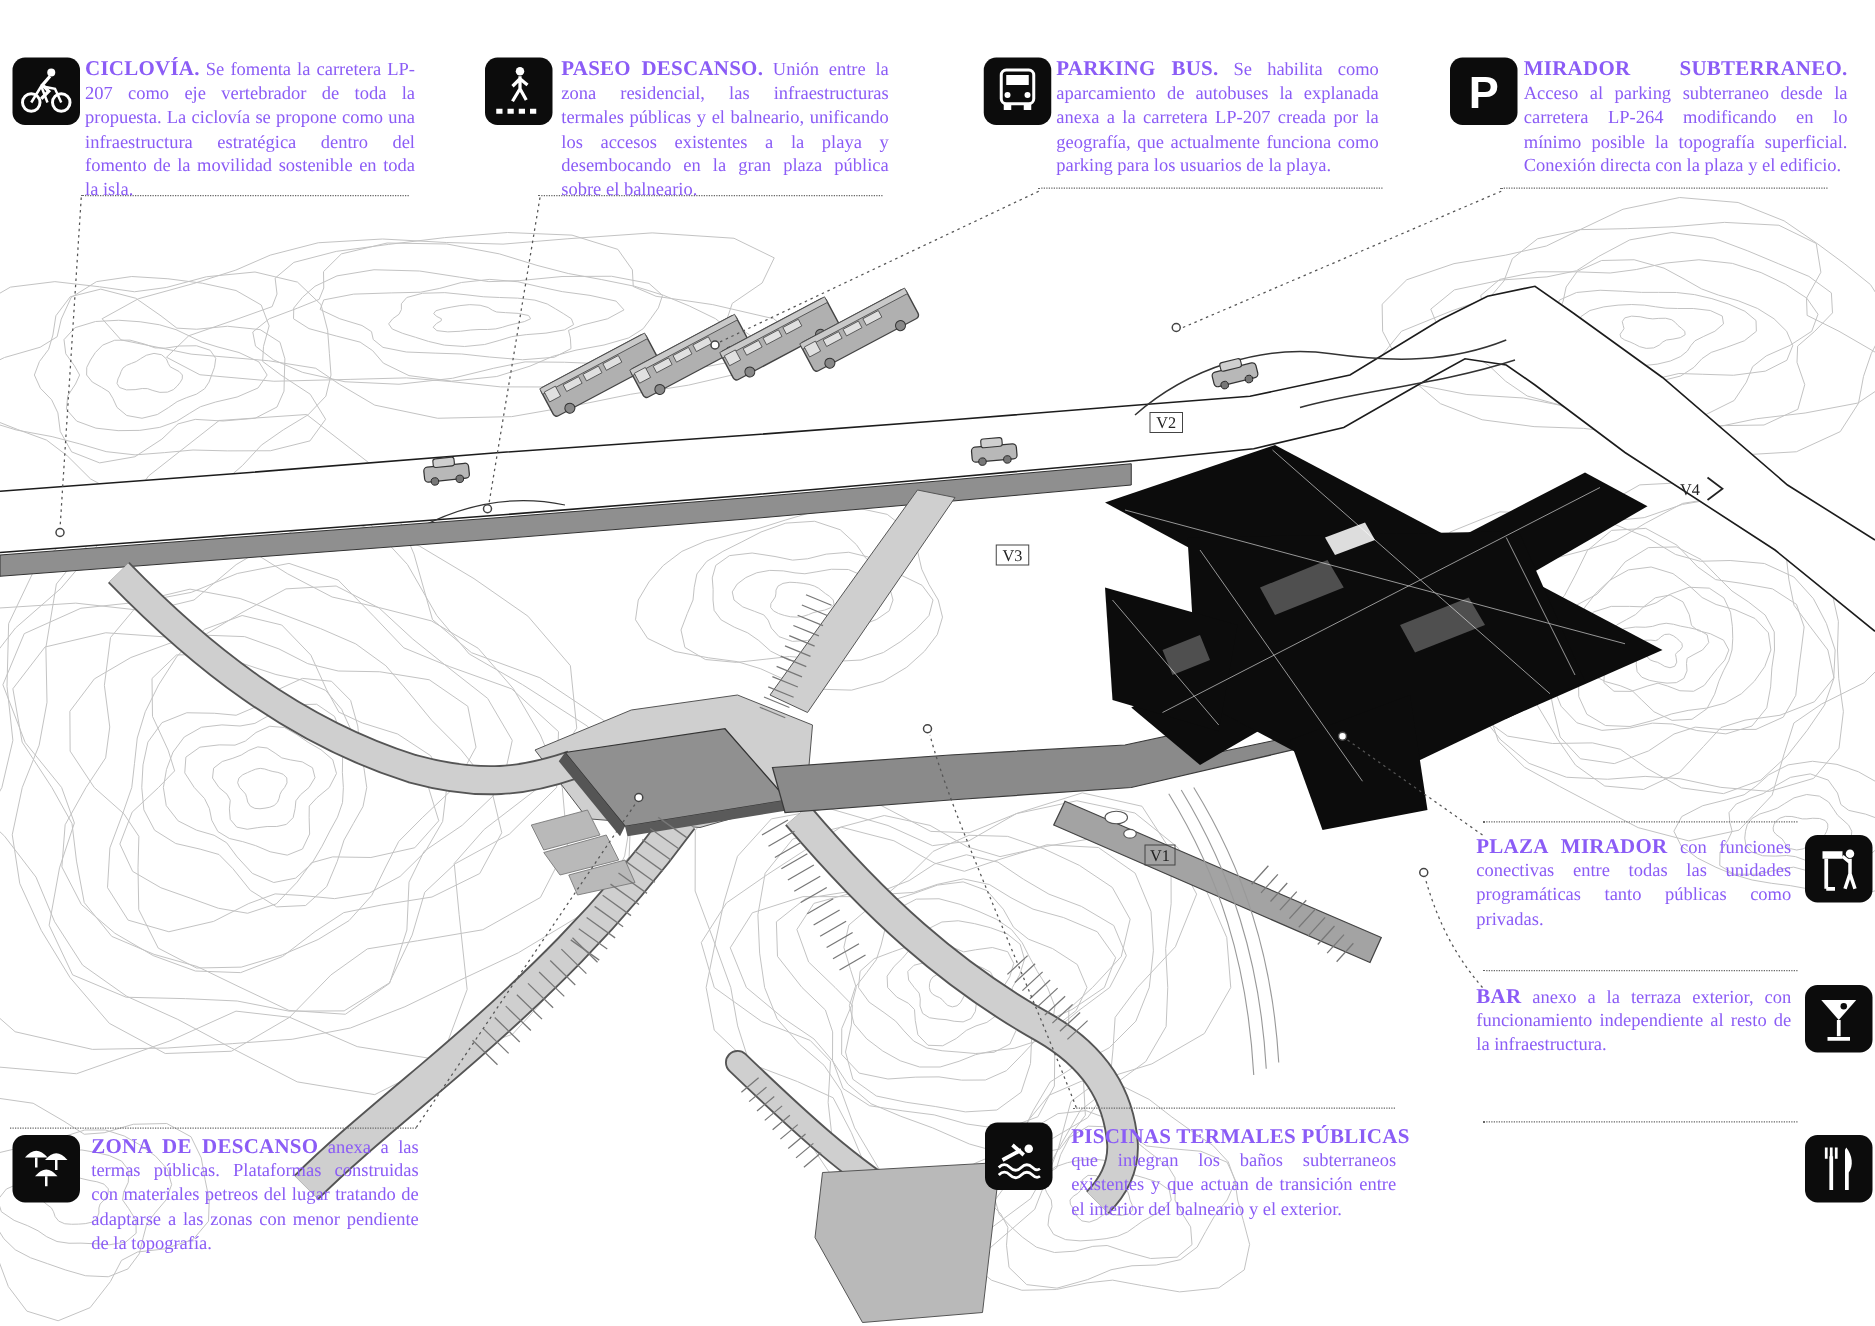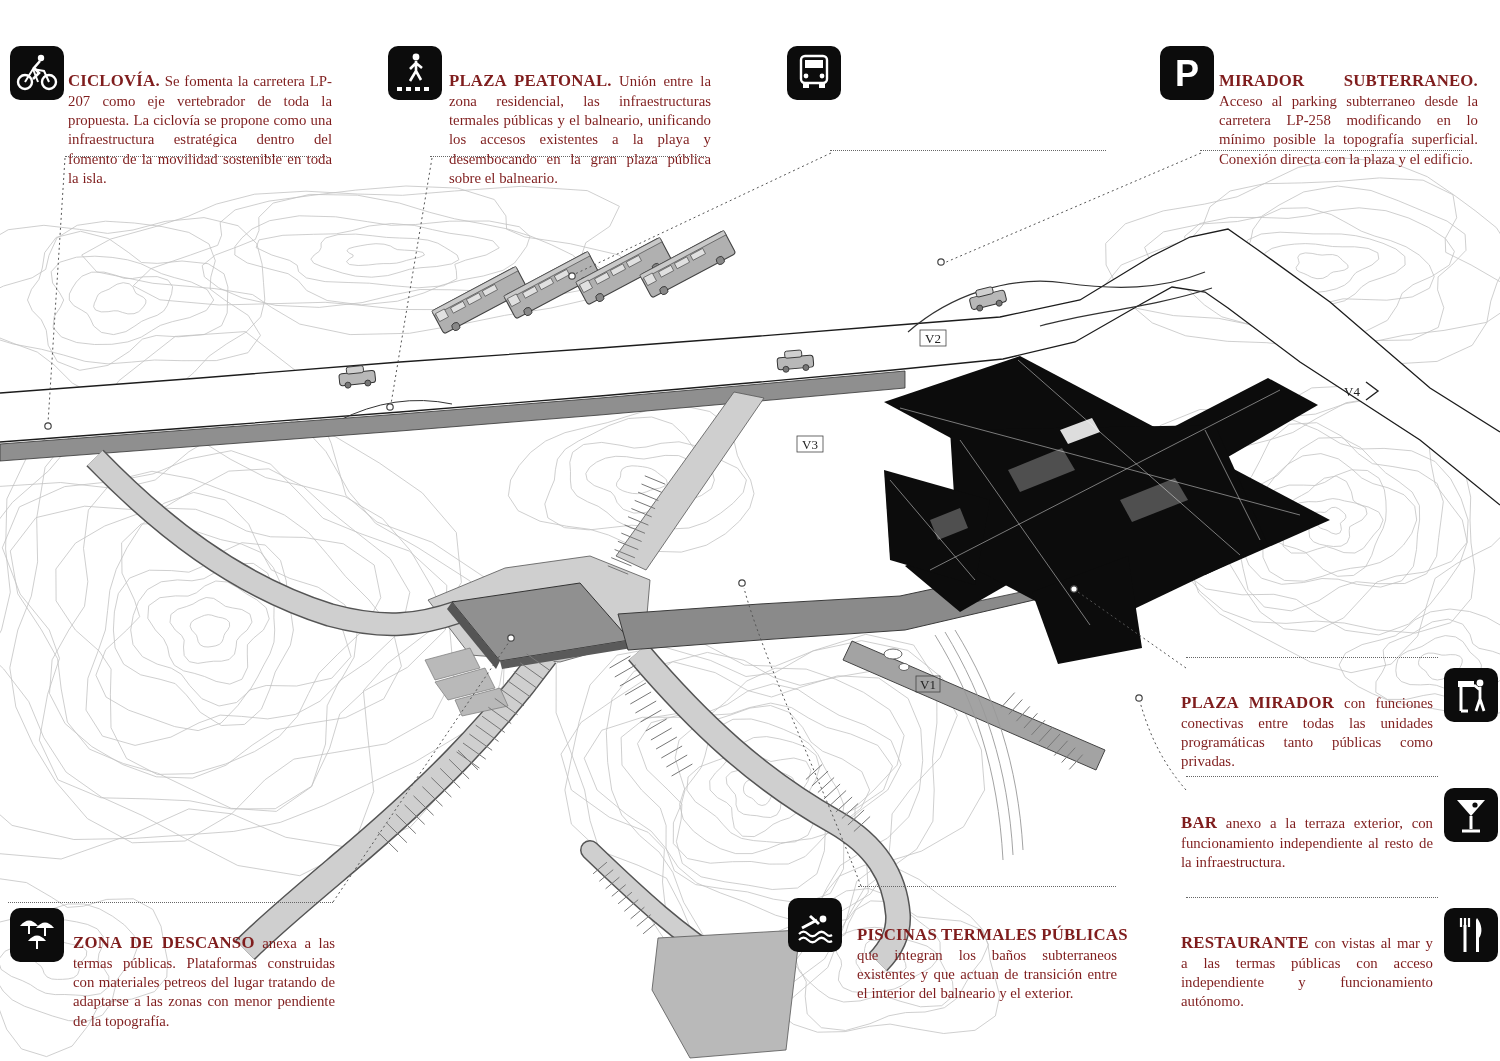--- a/index.html
+++ b/index.html
@@ -1,20 +1,20 @@
 <!DOCTYPE html>
 <html><head>
 <meta charset="utf-8">
 <style>
   html,body{margin:0;padding:0;background:#ffffff;}
   .stage{position:relative;width:1500px;height:1061px;background:#fff;overflow:hidden;
          font-family:"Liberation Serif", serif;color:#111;}
   svg.map{position:absolute;left:0;top:0;}
   .note{position:absolute;}
-  .note .txt{text-align:justify;font-size:14.8px;line-height:1.30;color:#7f1d1d;margin-top:26px;}
+  .note .txt{text-align:justify;font-size:14.8px;line-height:1.30;color:#8b5cf6;}
   .note b.ttl{font-size:16.8px;letter-spacing:.2px;white-space:nowrap;}
   .icon{position:absolute;width:54px;height:54px;background:#0c0c0c;border-radius:10px;
         display:flex;align-items:center;justify-content:center;}
   .icon svg{display:block;}
   .rule{position:absolute;height:0;border-top:1.6px dotted #666;}
 </style>
 </head>
 <body>
 
 <div class="stage">
@@ -417,39 +417,39 @@
       <path d="M15 30 Q24 19 33 30 Z" fill="#fff"></path>
         <path d="M24 30 V38" stroke="#fff" stroke-width="2"></path>
     </svg>
   </div>
 
   <div class="note" style="left:68px;top:44px;width:264px">
     <div class="txt"><b class="ttl">CICLOVÍA.</b>
       <span>Se fomenta la carretera LP-207 como eje vertebrador de toda la propuesta. La ciclovía se propone como una infraestructura estratégica dentro del fomento de la movilidad sostenible en toda la isla.</span></div>
   </div>
   <div class="note" style="left:449px;top:44px;width:262px">
-    <div class="txt"><b class="ttl">PLAZA PEATONAL.</b>
+    <div class="txt"><b class="ttl">PASEO DESCANSO.</b>
       <span>Unión entre la zona residencial, las infraestructuras termales públicas y el balneario, unificando los accesos existentes a la playa y  desembocando en la gran plaza pública sobre el balneario.</span></div>
+  </div>
+  <div class="note" style="left:845px;top:44px;width:258px">
+    <div class="txt"><b class="ttl">PARKING BUS.</b>
+      <span>Se habilita como aparcamiento de autobuses la explanada anexa a la carretera LP-207 creada por la geografía, que actualmente funciona como parking para los usuarios de la playa.</span></div>
   </div>
   <div class="note" style="left:1219px;top:44px;width:259px">
     <div class="txt"><b class="ttl">MIRADOR SUBTERRANEO.</b>
-      <span>Acceso al parking subterraneo desde la carretera LP-258 modificando en lo mínimo posible la topografía superficial. Conexión directa con la plaza y el edificio.</span></div>
+      <span>Acceso al parking subterraneo desde la carretera LP-264 modificando en lo mínimo posible la topografía superficial. Conexión directa con la plaza y el edificio.</span></div>
   </div>
   <div class="note" style="left:1181px;top:666px;width:252px">
     <div class="txt"><b class="ttl">PLAZA MIRADOR</b>
       <span>con funciones conectivas entre todas las unidades programáticas tanto públicas como privadas.</span></div>
   </div>
   <div class="note" style="left:1181px;top:786px;width:252px">
     <div class="txt"><b class="ttl">BAR</b>
       <span>anexo a la terraza exterior, con funcionamiento independiente al resto de la infraestructura.</span></div>
   </div>
-  <div class="note" style="left:1181px;top:906px;width:252px">
-    <div class="txt"><b class="ttl">RESTAURANTE</b>
-      <span>con vistas al mar y a las termas públicas con acceso independiente y funcionamiento autónomo.</span></div>
-  </div>
   <div class="note" style="left:73px;top:906px;width:262px">
     <div class="txt"><b class="ttl">ZONA DE DESCANSO</b>
       <span>anexa a las termas públicas. Plataformas construidas con materiales petreos del lugar tratando de adaptarse a las zonas con menor pendiente de la topografía.</span></div>
   </div>
   <div class="note" style="left:857px;top:898px;width:260px">
     <div class="txt"><b class="ttl">PISCINAS TERMALES PÚBLICAS</b>
       <span>que integran los baños subterraneos existentes y que actuan de transición entre el interior del balneario y el exterior.</span></div>
   </div>
 
 </div>

